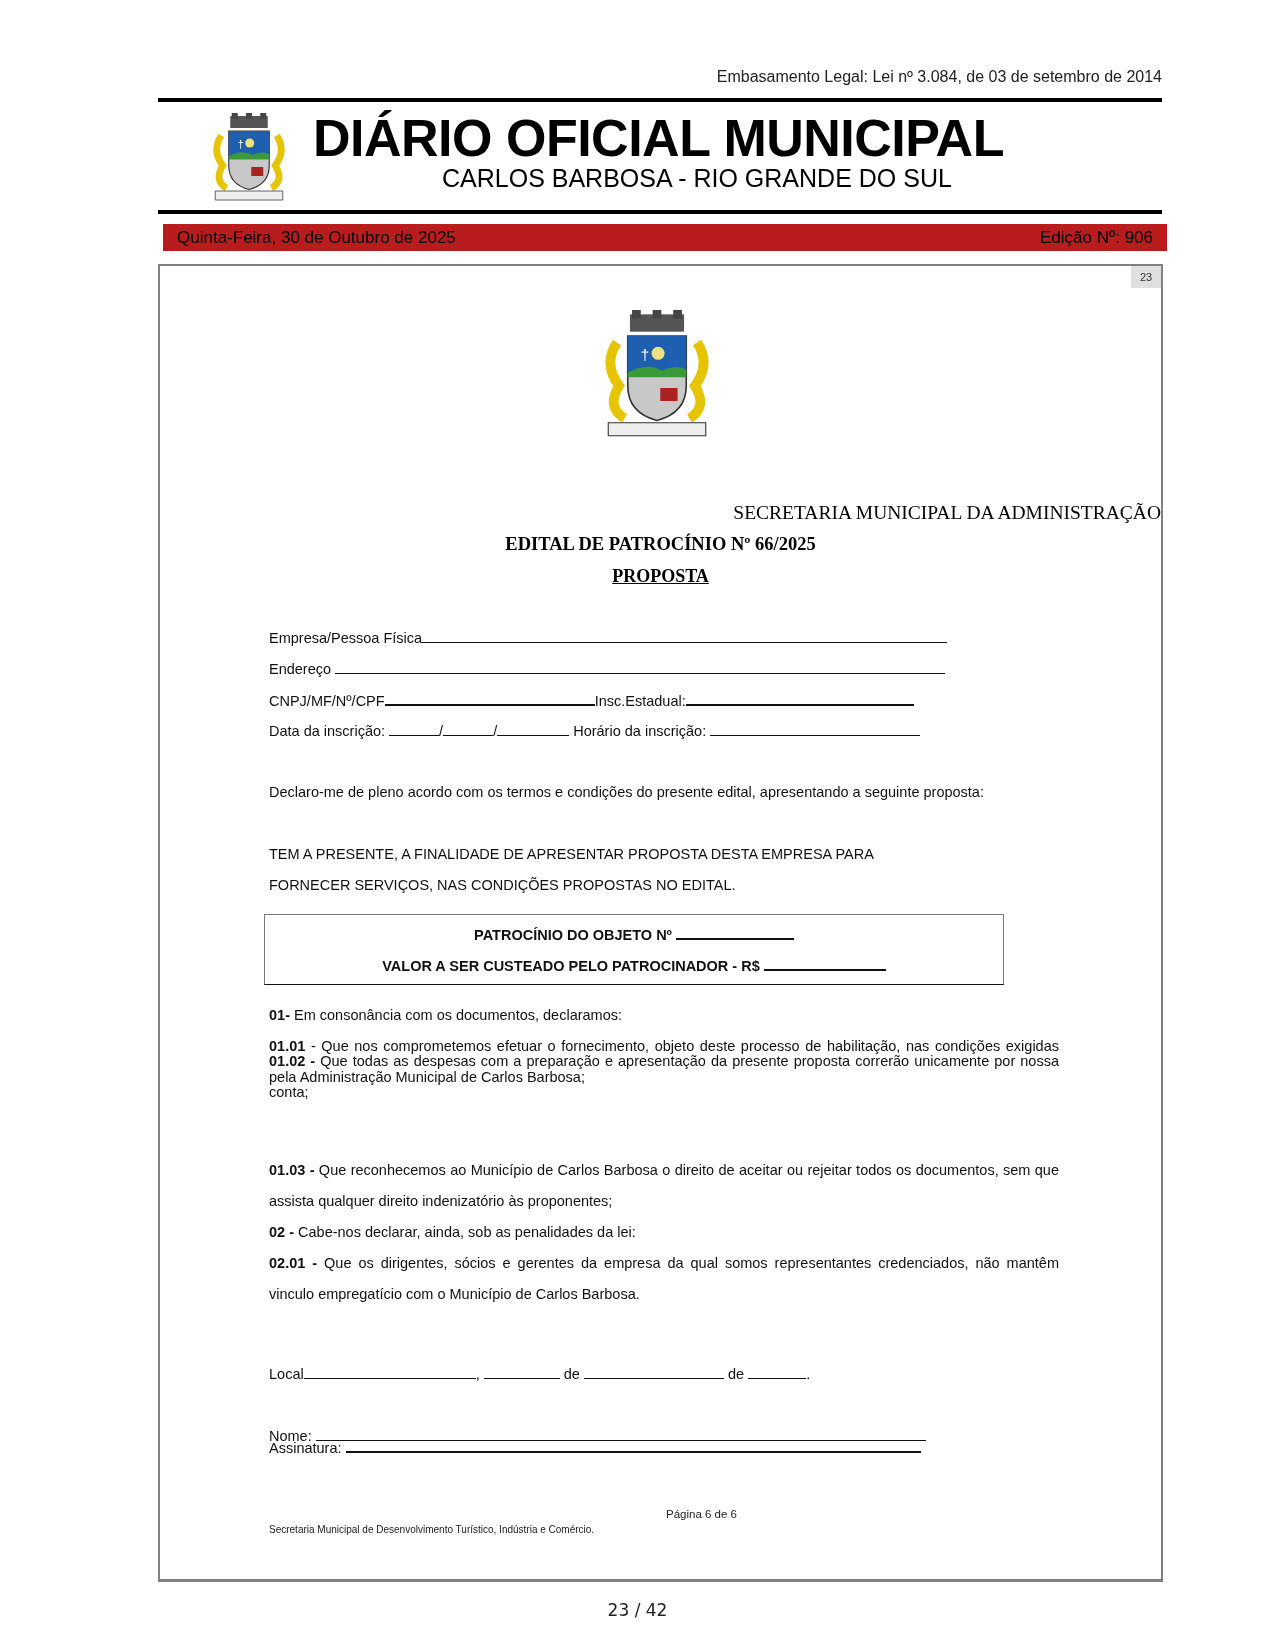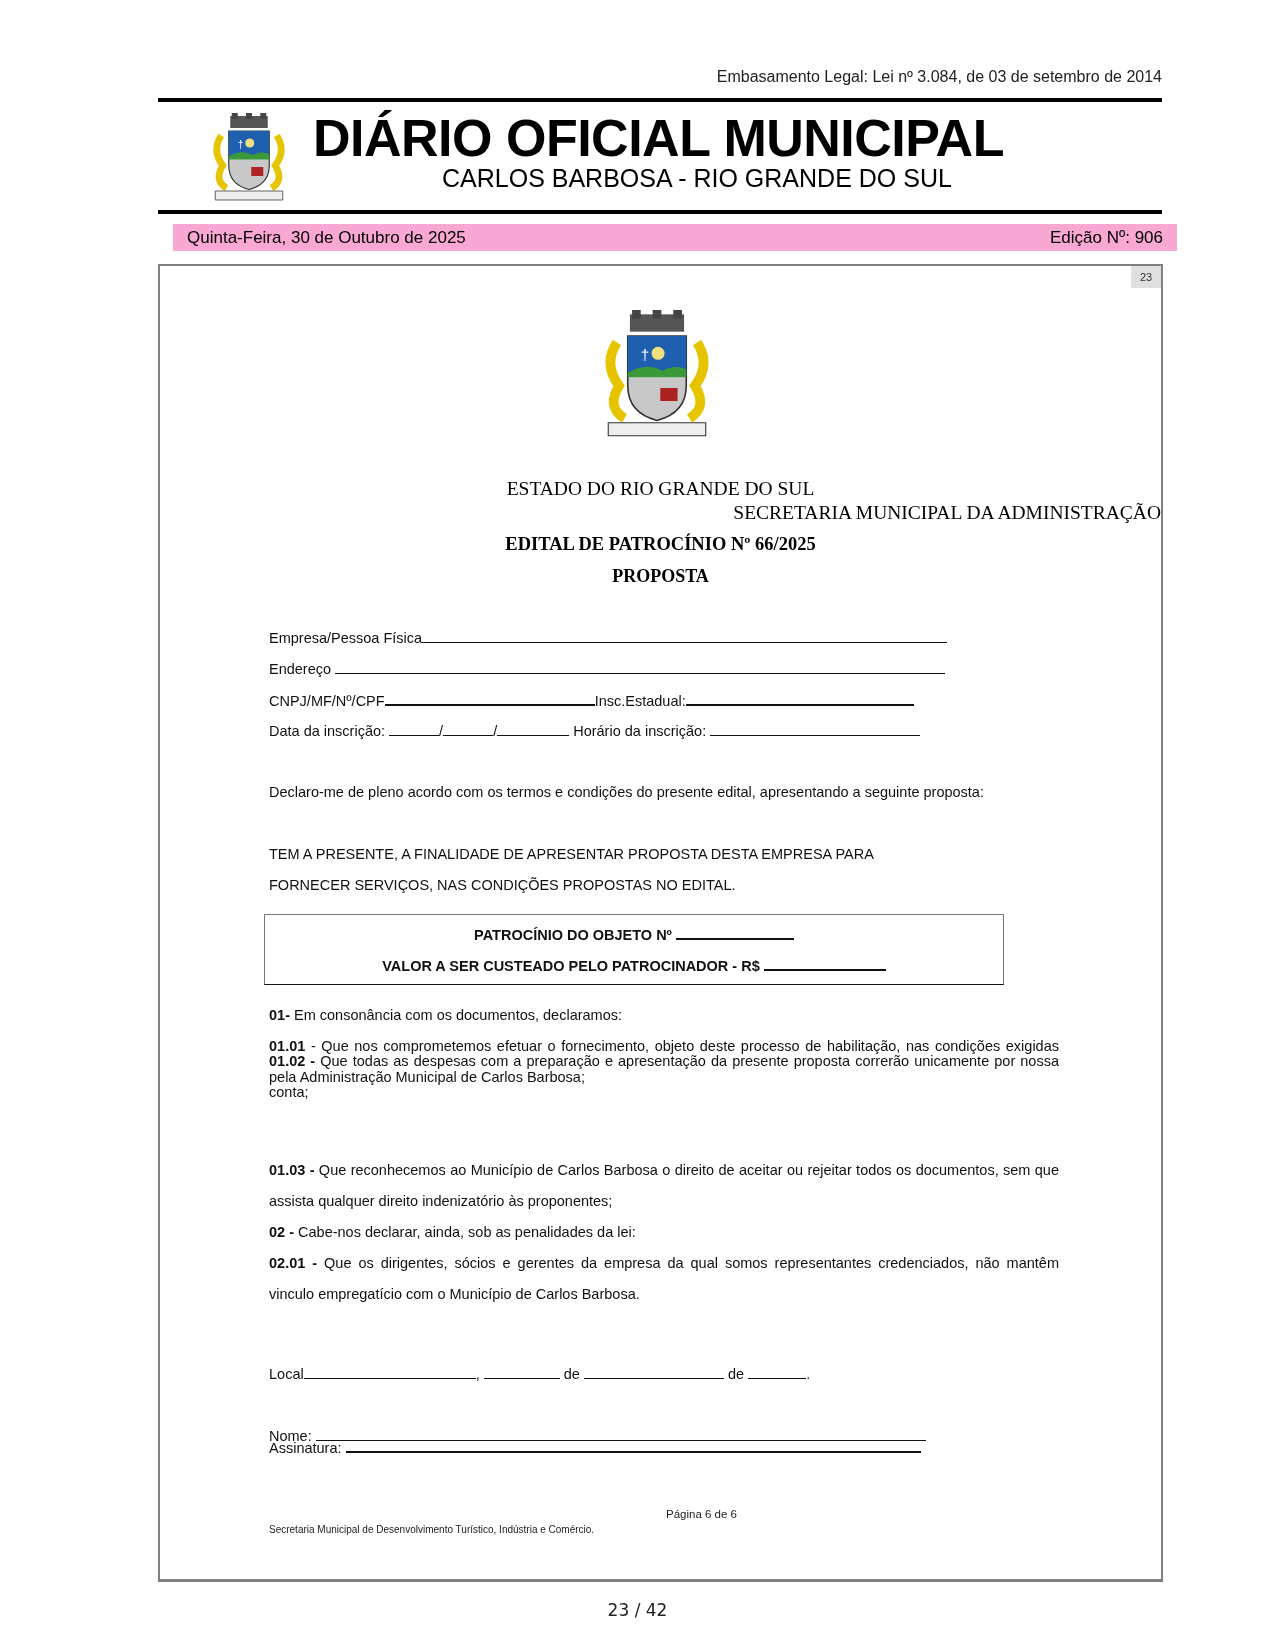--- a/index.html
+++ b/index.html
@@ -5,33 +5,33 @@
   html,body{margin:0;padding:0;background:#fff;}
   body{width:1275px;height:1650px;position:relative;overflow:hidden;font-family:"Liberation Sans",sans-serif;color:#000;}
   .abs{position:absolute;}
   #legal{top:68px;right:113px;font-size:16px;color:#222;}
   .rule{left:158px;width:1004px;height:4px;background:#000;}
   #rule-top{top:98px;}
   #rule-bottom{top:210px;}
   #crest-small{left:205px;top:113px;width:88px;height:90px;}
   #title{left:313px;top:108px;font-size:52px;font-weight:bold;letter-spacing:-0.5px;line-height:60px;}
   #subtitle{left:442px;top:163px;font-size:25px;line-height:30px;}
-  #datebar{left:173px;top:224px;width:1004px;height:27px;background:#f9a8d4;font-size:17px;line-height:27px;}
+  #datebar{left:163px;top:224px;width:1004px;height:27px;background:#b91c1c;font-size:17px;line-height:27px;}
   #datebar .l{position:absolute;left:14px;}
   #datebar .r{position:absolute;right:14px;}
   #page{left:158px;top:264px;width:1001px;height:1313px;border:2px solid #808080;border-bottom-width:3px;box-sizing:content-box;}
   #pagenum-badge{right:0;top:0;width:30px;height:22px;background:#e0e0e0;font-size:11px;text-align:center;line-height:22px;color:#333;}
   #crest-big{left:437px;top:44px;width:120px;height:130px;}
   .serif{font-family:"Liberation Serif",serif;}
   .hd{position:absolute;left:0;width:1001px;text-align:center;}
   #h1{top:188px;font-size:19.5px;font-weight:bold;}
   #h2{top:212px;font-size:19.5px;}
   #h3{top:236px;font-size:19.5px;text-align:right;}
   #h4{top:268px;font-size:18.5px;font-weight:bold;}
-  #h5{top:300px;font-size:18px;font-weight:bold;}
+  #h5{top:300px;font-size:18px;font-weight:bold;text-decoration:underline;}
   .doc{font-family:"Liberation Sans",sans-serif;font-size:14.5px;color:#111;}
   .fld{position:absolute;left:109px;white-space:nowrap;}
   .ln{display:inline-block;border-bottom:1px solid #111;height:14px;vertical-align:baseline;}
   #box{left:104px;top:648px;width:738px;height:69px;border:1px solid #777;border-bottom:1.5px solid #111;}
   #box .b1,#box .b2{position:absolute;left:0;width:100%;text-align:center;font-weight:bold;font-size:14.5px;}
   #box .b1{top:9px;}
   #box .b2{top:40px;}
   .para{position:absolute;left:109px;width:790px;line-height:31px;text-align:justify;}
   .para b{font-weight:bold;}
   #footer-page{left:469px;top:1242px;font-size:11.5px;color:#222;padding-left:37px;}
@@ -81,21 +81,20 @@
     <path d="M92 30 Q105 50 90 70 Q102 90 85 100" stroke="#e6c400" stroke-width="9" fill="none"></path>
     <path d="M28 24 H82 V70 Q82 95 55 102 Q28 95 28 70 Z" fill="#c8c8c8" stroke="#333" stroke-width="1.5"></path>
     <path d="M28 24 H82 V58 H28 Z" fill="#1f5fb0"></path>
     <path d="M28 58 Q45 48 60 56 Q72 50 82 55 V62 H28 Z" fill="#3a9a3a"></path>
     <text x="40" y="46" font-size="14" fill="#fff">†</text>
     <circle cx="56" cy="40" r="6" fill="#f0e080"></circle>
     <rect x="58" y="72" width="16" height="12" fill="#a22"></rect>
     <path d="M10 104 H100 V116 H10 Z" fill="#eee" stroke="#333"></path>
   </svg>
 
-  <div class="hd serif" id="h2">ESTADO DO RIO GRANDE DO SUL</div>
   <div class="hd serif" id="h3">SECRETARIA MUNICIPAL DA ADMINISTRAÇÃO</div>
   <div class="hd serif" id="h4">EDITAL DE PATROCÍNIO Nº 66/2025</div>
   <div class="hd serif" id="h5">PROPOSTA</div>
 
   <div class="doc">
     <div class="fld" style="top:362px">
       <span>Empresa/Pessoa Física</span><span class="ln" style="width:525px"></span>
     </div>
     <div class="fld" style="top:393px">
       <span>Endereço</span> <span class="ln" style="width:610px"></span>

